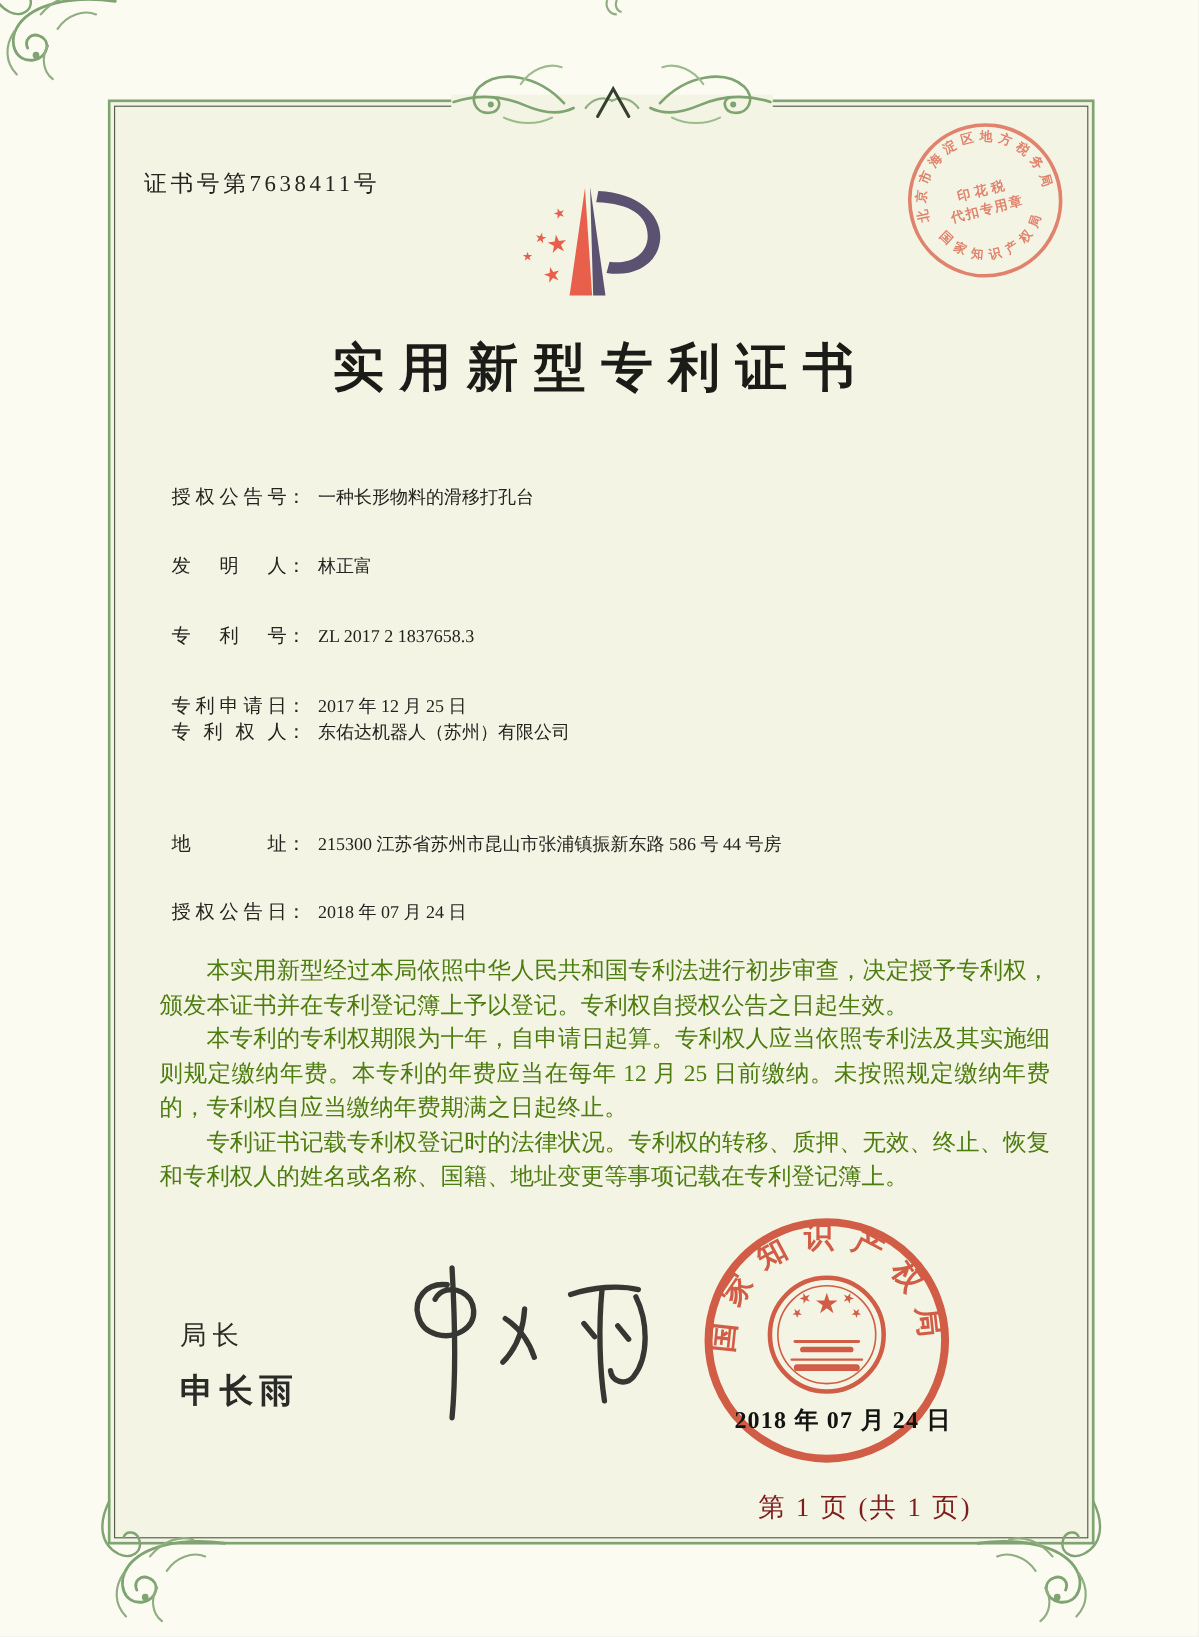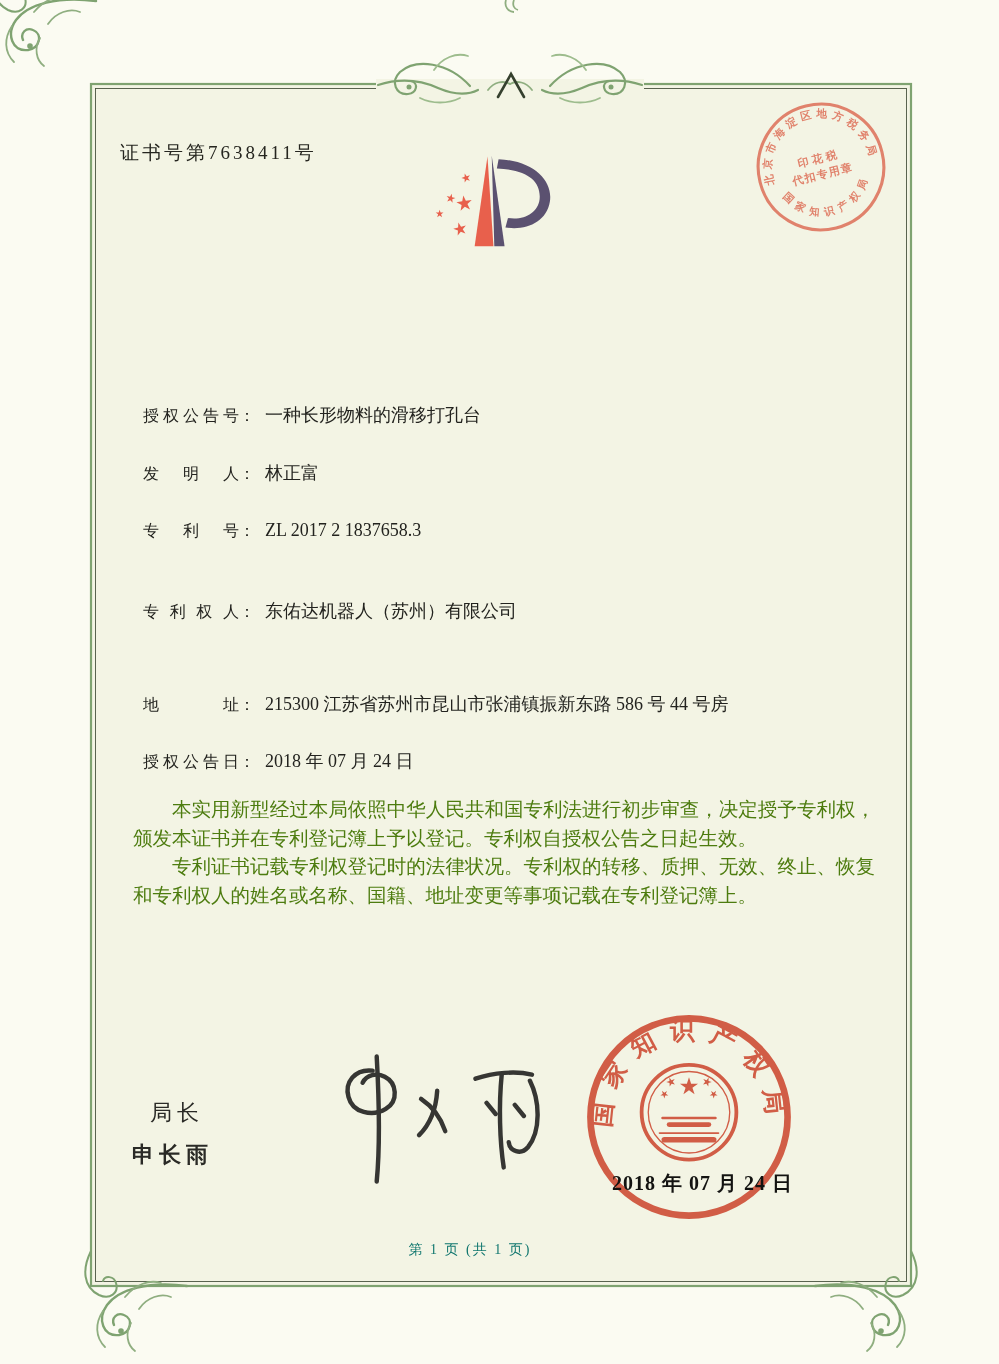--- a/index.html
+++ b/index.html
@@ -14,45 +14,45 @@
   .layer { position:absolute; z-index:3; }
 
   .cert-number { left:120px; top:140px; font-size:19px; letter-spacing:3px; color:#25251f; }
   .title { left:90px; top:278px; width:822px; text-align:center;
     font-size:43px; font-weight:700; letter-spacing:13px; color:#1b1b17; }
 
   .field-row { left:143px; height:26px; white-space:nowrap; font-size:19px; color:#23231f; }
   .field-label { display:inline-block; width:96px; font-size:16px; vertical-align:baseline;
     text-align:justify; text-align-last:justify; color:#23231f; }
   .field-sep { font-size:16px; }
-  .field-value { margin-left:10px; font-size:18px; }
+  .field-value { margin-left:10px; font-size:15px; }
   .field-group-2 { position:absolute; left:424px; top:0; }
 
   .paragraphs { left:133px; top:796px; width:742px; font-size:19.5px; line-height:28.6px;
     text-align:justify; color:#4d7c0f; }
   .paragraphs p { margin:0; text-indent:2em; }
 
   .signer-title { left:150px; top:1098px; font-size:22px; font-weight:400; letter-spacing:5px;
     font-family:"Liberation Sans","DejaVu Sans",sans-serif; color:#2a2a26; }
-  .signer-name  { left:132px; top:1140px; font-size:22px; font-weight:700; letter-spacing:5px;
+  .signer-name  { left:150px; top:1140px; font-size:28px; font-weight:700; letter-spacing:5px;
     font-family:Liberation Serif, serif; color:#2a2a26; }
 
   .signature { left:288px; top:1046px; width:252px; height:142px; z-index:5; }
 
   .logo { left:408px; top:144px; width:188px; height:114px; }
 
   .tax-stamp { left:752px; top:98px; width:138px; height:138px; z-index:4;
     transform:rotate(-14deg); opacity:0.82; }
   .office-seal { left:580px; top:1008px; width:218px; height:218px; z-index:4;
     opacity:0.9; mix-blend-mode:multiply; }
   .grant-date { left:612px; top:1170px; font-size:20px; font-weight:600; letter-spacing:1px;
     color:#131311; z-index:6; }
 
-  .footer { left:130px; top:1241px; width:680px; text-align:center; font-size:14px;
-    letter-spacing:2px; color:#0f766e; }
+  .footer { left:130px; top:1241px; width:680px; text-align:right; font-size:22px;
+    letter-spacing:2px; color:#7f1d1d; }
 </style>
 </head>
 <body>
 
 <div class="page">
 
   <div class="inner-tint"></div>
 
   <svg class="frame-svg" viewBox="0 0 999 1364">
     <rect x="91" y="84" width="820" height="1202" fill="none" stroke="#7fa371" stroke-width="2.2"></rect>
@@ -110,42 +110,47 @@
     <path d="M106,16 C148,18 170,42 166,66 C162,90 138,100 114,96 L117,85 C136,88 152,79 154,63 C156,42 140,28 104,27 Z" fill="#5b5170"></path>
     <g fill="#e8604c">
       <use href="#star" transform="translate(68,38) scale(5.5) rotate(-18)"></use>
       <use href="#star" transform="translate(50,62) scale(5.5) rotate(12)"></use>
       <use href="#star" transform="translate(37,80) scale(4.8)"></use>
       <use href="#star" transform="translate(66,68) scale(9.5) rotate(-8)"></use>
       <use href="#star" transform="translate(61,98) scale(8) rotate(-15)"></use>
     </g>
   </svg>
 
+  <div class="layer title">实用新型专利证书</div>
 
   <div class="layer field-row" style="top:403px">
     <span class="field-label">授权公告号</span><span class="field-sep">：</span><span class="field-value">一种长形物料的滑移打孔台</span>
   </div>
   <div class="layer field-row" style="top:461px">
     <span class="field-label">发明人</span><span class="field-sep">：</span><span class="field-value">林正富</span>
   </div>
   <div class="layer field-row" style="top:519px">
     <span class="field-label">专利号</span><span class="field-sep">：</span><span class="field-value">ZL 2017 2 1837658.3</span>
+  </div>
+  <div class="layer field-row" style="top:577px">
+    <span class="field-label">专利申请日</span><span class="field-sep">：</span><span class="field-value">2017 年 12 月 25 日</span>
   </div>
   <div class="layer field-row" style="top:599px">
     <span class="field-label">专利权人</span><span class="field-sep">：</span><span class="field-value">东佑达机器人（苏州）有限公司</span>
   </div>
   <div class="layer field-row" style="top:692px">
     <span class="field-label">地址</span><span class="field-sep">：</span><span class="field-value">215300 江苏省苏州市昆山市张浦镇振新东路 586 号 44 号房</span>
   </div>
   <div class="layer field-row" style="top:749px">
     <span class="field-label">授权公告日</span><span class="field-sep">：</span><span class="field-value">2018 年 07 月 24 日</span>
   </div>
 
   <div class="layer paragraphs">
     <p>本实用新型经过本局依照中华人民共和国专利法进行初步审查，决定授予专利权，颁发本证书并在专利登记簿上予以登记。专利权自授权公告之日起生效。</p>
+    <p>本专利的专利权期限为十年，自申请日起算。专利权人应当依照专利法及其实施细则规定缴纳年费。本专利的年费应当在每年 12 月 25 日前缴纳。未按照规定缴纳年费的，专利权自应当缴纳年费期满之日起终止。</p>
     <p>专利证书记载专利权登记时的法律状况。专利权的转移、质押、无效、终止、恢复和专利权人的姓名或名称、国籍、地址变更等事项记载在专利登记簿上。</p>
   </div>
 
   <div class="layer signer-title">局长</div>
   <div class="layer signer-name">申长雨</div>
 
   <svg class="layer signature" viewBox="0 0 250 140">
     <g fill="none" stroke="#262624" stroke-width="4.4" stroke-linecap="round" opacity="0.92">
       <path d="M84,24 C66,22 56,36 60,50 C64,66 84,70 97,62 C110,54 108,36 96,30 C88,26 78,28 74,36"></path>
       <path d="M88,10 C90,46 92,92 88,134"></path>

